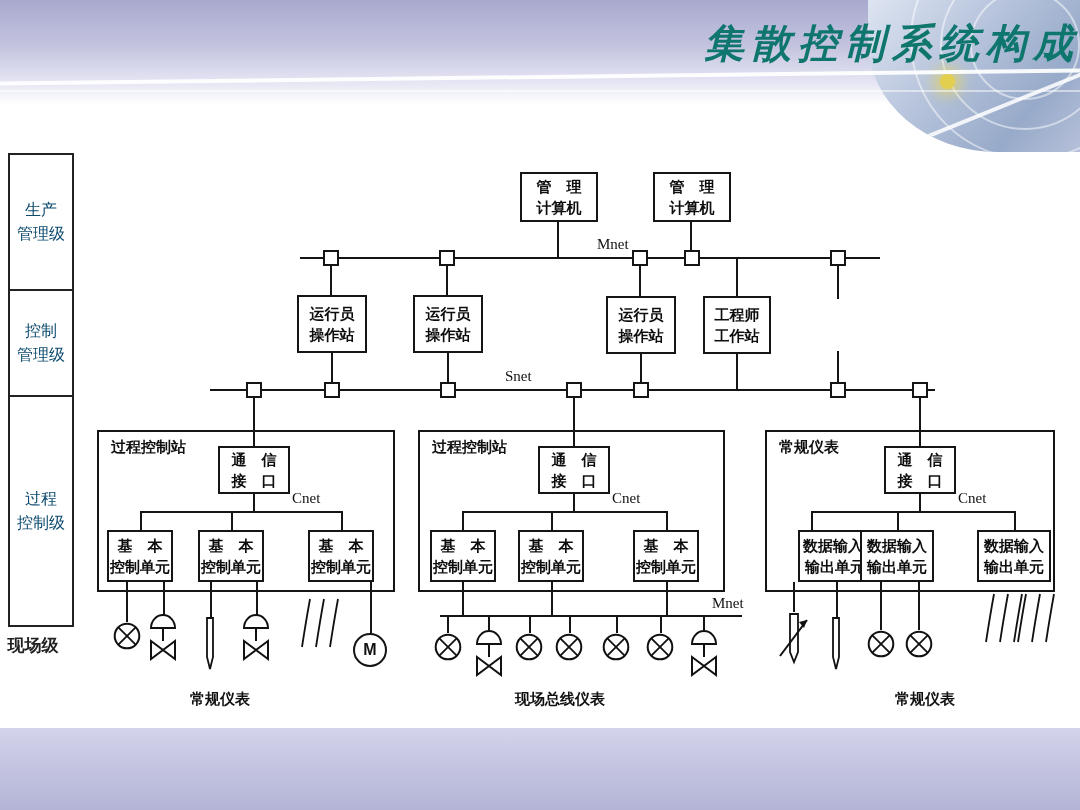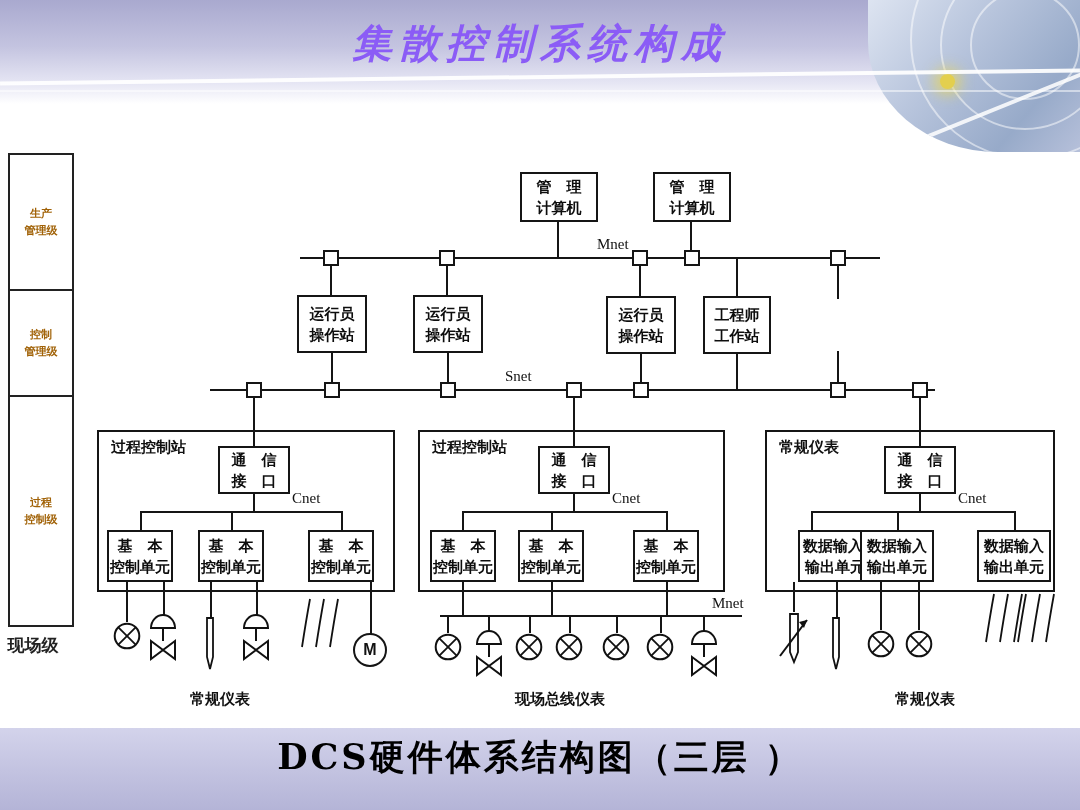--- a/index.html
+++ b/index.html
@@ -14,41 +14,41 @@
   .streak-b { position:absolute; left:0; top:90px; width:1080px; height:2px; background:#fff; opacity:.5; z-index:5; }
 
   .decor { position:absolute; right:0; top:0; width:212px; height:152px; z-index:4; overflow:hidden;
     background:linear-gradient(130deg,#dde4f1 0%,#b7c4dc 40%,#97aac9 75%,#b6c0da 100%);
     border-bottom-left-radius:130px 110px; }
   .ring { position:absolute; border:2px solid rgba(255,255,255,.5); border-radius:50%; }
   .bulb { position:absolute; width:15px; height:15px; border-radius:50%; background:#e3cf4e;
     box-shadow:0 0 14px 6px rgba(232,214,90,.75); left:72px; top:74px; }
   .dline { position:absolute; width:300px; height:4px; background:rgba(255,255,255,.85); transform:rotate(-22deg); left:-30px; top:110px; }
 
-  .title { position:absolute; left:0; top:16px; width:1080px; text-align:center; z-index:6;
+  .title { position:absolute; left:0; top:16px; width:1080px; text-align:right; z-index:6;
     font-family:"DejaVu Serif", serif; font-size:40px; font-weight:bold; font-style:italic;
-    letter-spacing:7px; color:#8b5cf6; }
+    letter-spacing:7px; color:#0f766e; }
   .caption { position:absolute; left:0; top:734px; width:1080px; text-align:center; z-index:6;
     font-family:"DejaVu Serif", serif; font-size:35px; font-weight:700; letter-spacing:3px; color:#000; }
 
   .v { position:absolute; width:2px; background:#151515; z-index:1; }
   .h { position:absolute; height:2px; background:#151515; z-index:1; }
   .nd { position:absolute; width:16px; height:16px; border:2px solid #151515; background:#fff; z-index:3; }
   .bx { position:absolute; border:2px solid #151515; background:#fff; z-index:2;
     display:flex; align-items:center; justify-content:center; text-align:center;
     white-space:pre-line; font-size:15px; line-height:1.4; font-weight:600; color:#0d0d0d; }
   .cont { position:absolute; border:2px solid #151515; background:transparent; z-index:1; }
   .ct { position:absolute; z-index:2; font-size:15px; font-weight:700; color:#111; }
   .net { position:absolute; z-index:2; font-family:"Liberation Serif", serif; font-size:15px; color:#111; }
   .ftr { position:absolute; z-index:2; font-size:15px; font-weight:700; color:#111; text-align:center; }
 
   .levels { position:absolute; left:8px; top:153px; width:66px; height:474px; border:2px solid #222;
     display:flex; flex-direction:column; z-index:2; background:#fff; }
   .lv { display:flex; align-items:center; justify-content:center; white-space:pre-line; text-align:center;
-    font-size:11px; font-weight:700; color:#a16207; line-height:1.5; }
+    font-size:16px; font-weight:400; color:#0c4a6e; line-height:1.5; }
   .lv1 { flex:135 1 0; border-bottom:2px solid #222; }
   .lv2 { flex:105 1 0; border-bottom:2px solid #222; }
   .lv3 { flex:230 1 0; }
   .field-lbl { position:absolute; left:0; top:634px; width:66px; text-align:center;
     font-size:17px; font-weight:700; color:#222; z-index:2; }
 
   .motor { position:absolute; width:34px; height:34px; border:2px solid #151515; border-radius:50%;
     background:#fff; display:flex; align-items:center; justify-content:center;
     font-size:16px; font-weight:bold; color:#111; z-index:2; }
   .ic { position:absolute; z-index:2; }
@@ -287,15 +287,14 @@
       <use href="#wr"></use>
     </svg>
   <svg class="ic" style="left:1014px;top:592px" width="44" height="54">
       <use href="#wr"></use>
     </svg>
 
   <div class="ftr" style="left:150px;top:690px;width:140px">常规仪表</div>
   <div class="ftr" style="left:475px;top:690px;width:170px">现场总线仪表</div>
   <div class="ftr" style="left:850px;top:690px;width:150px">常规仪表</div>
 
-  <div class="caption">DCS硬件体系结构图（三层 ）</div>
 
 </div>
 
 </body></html>

